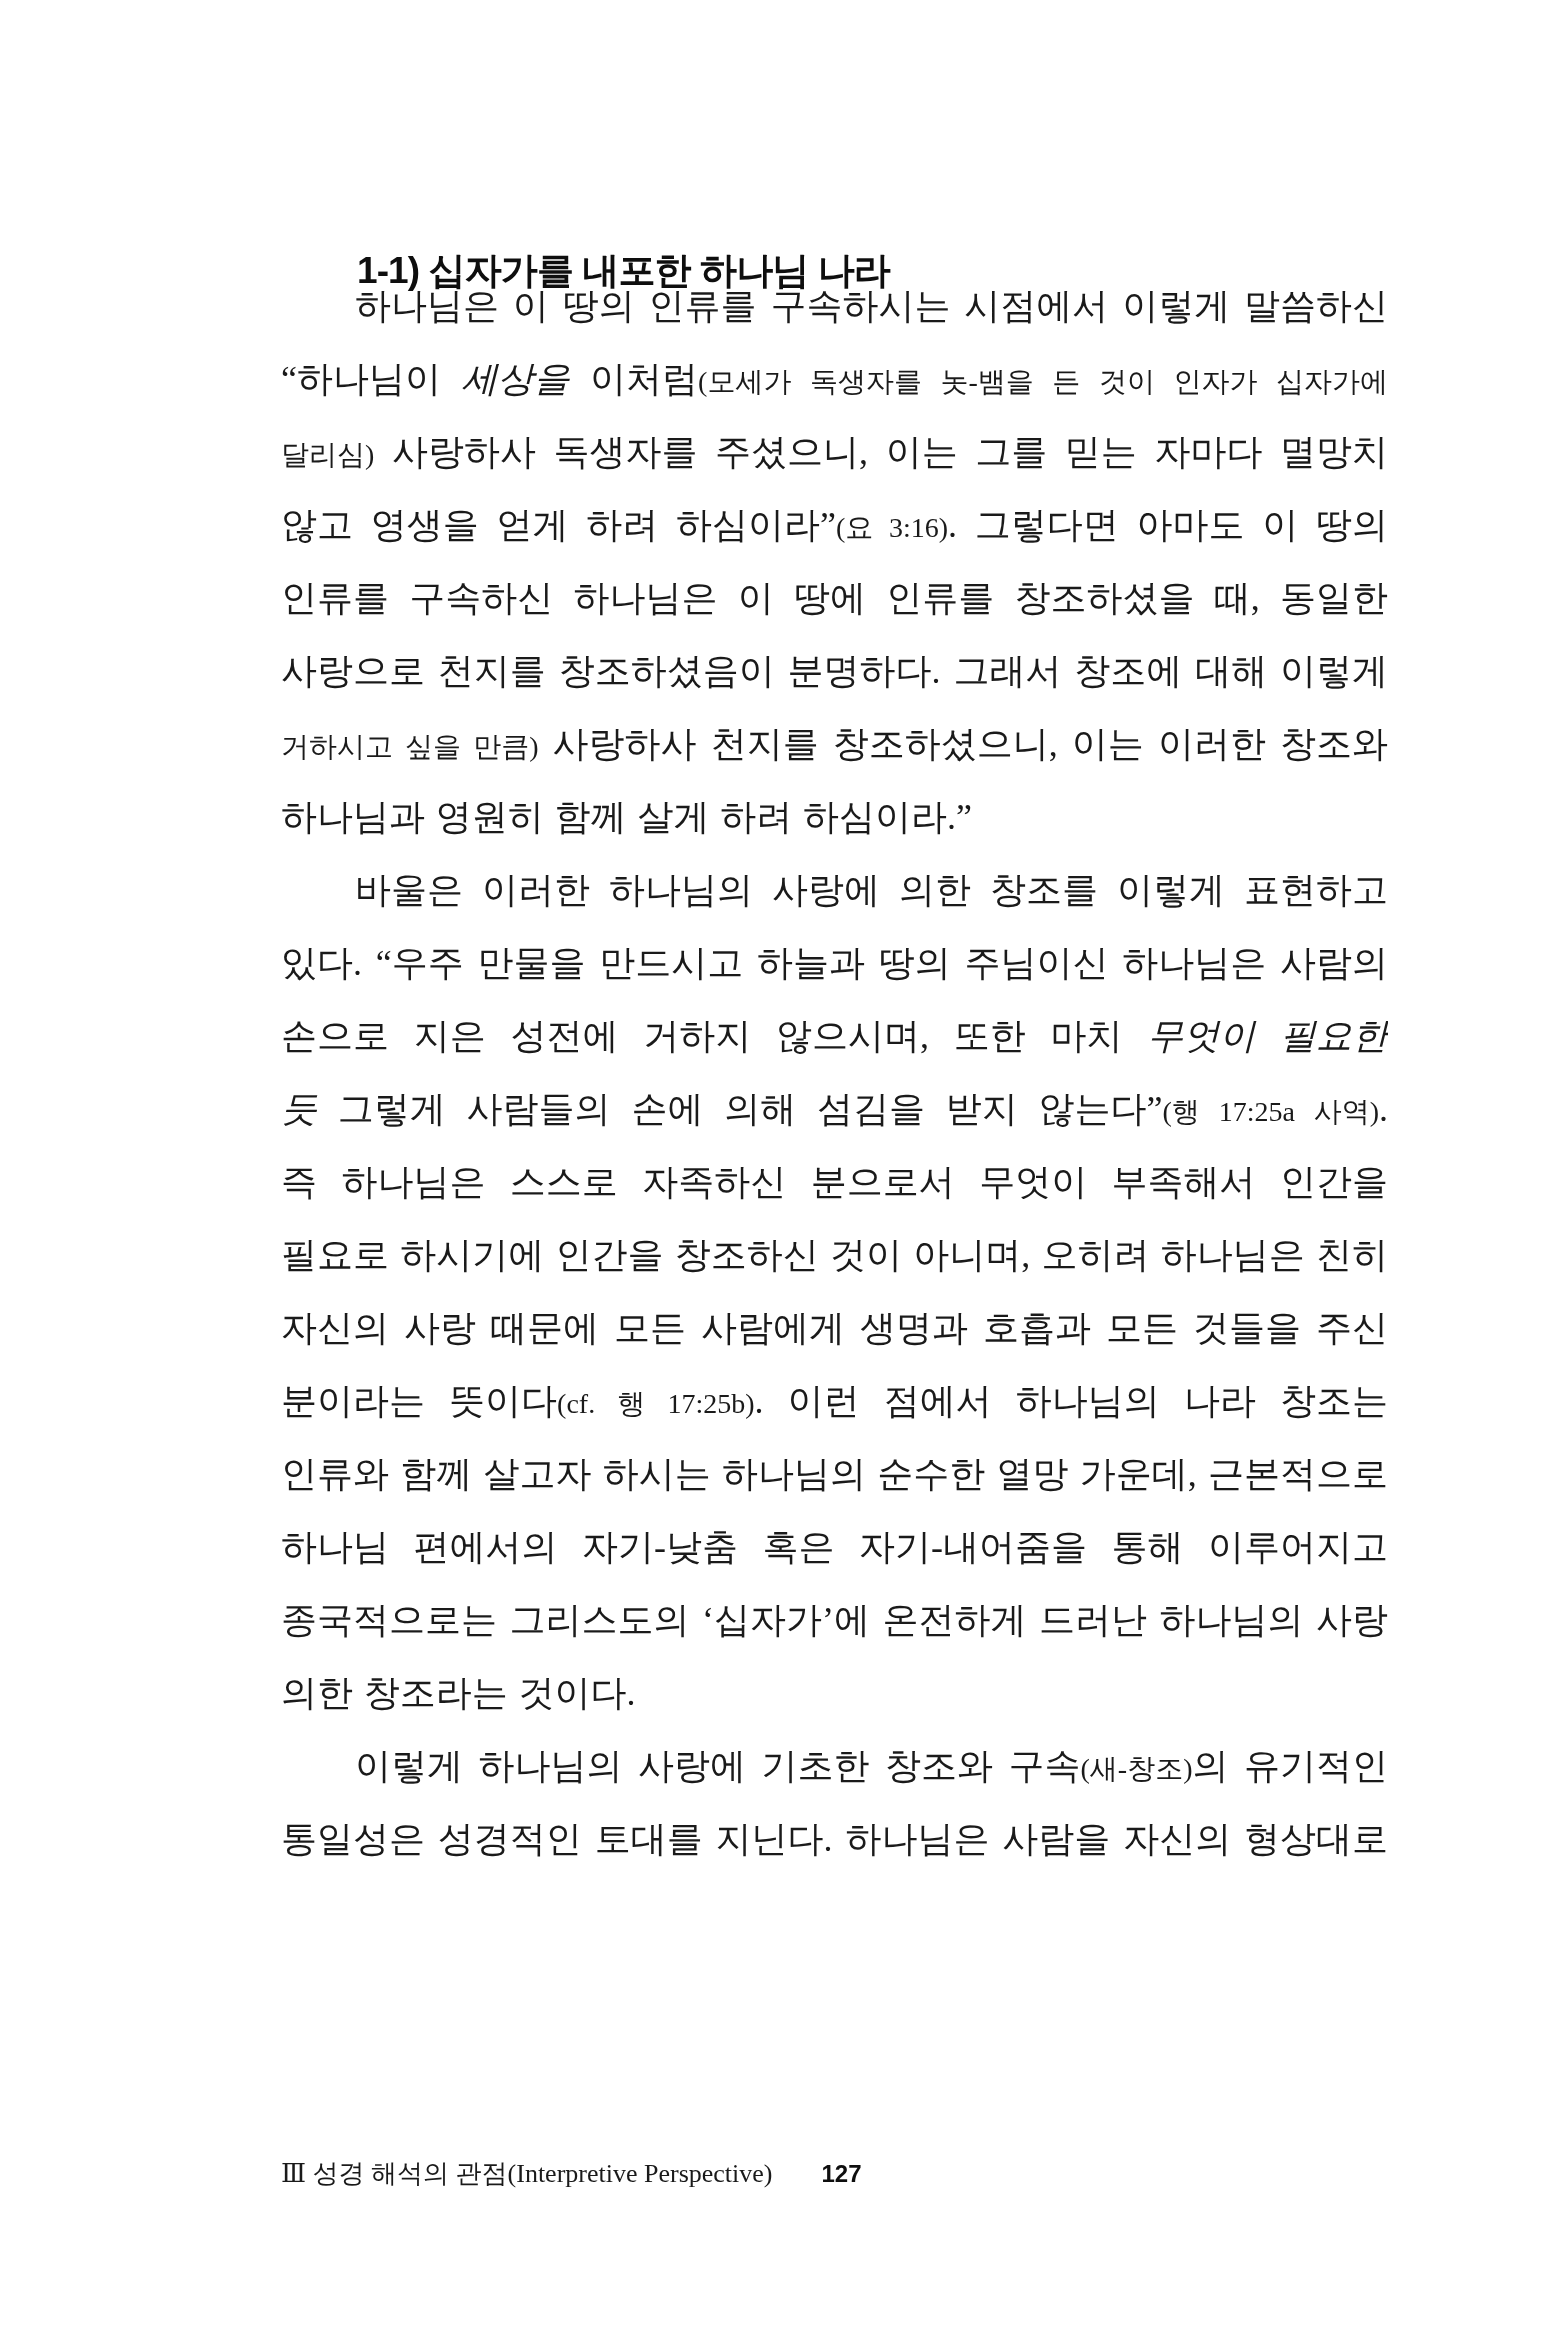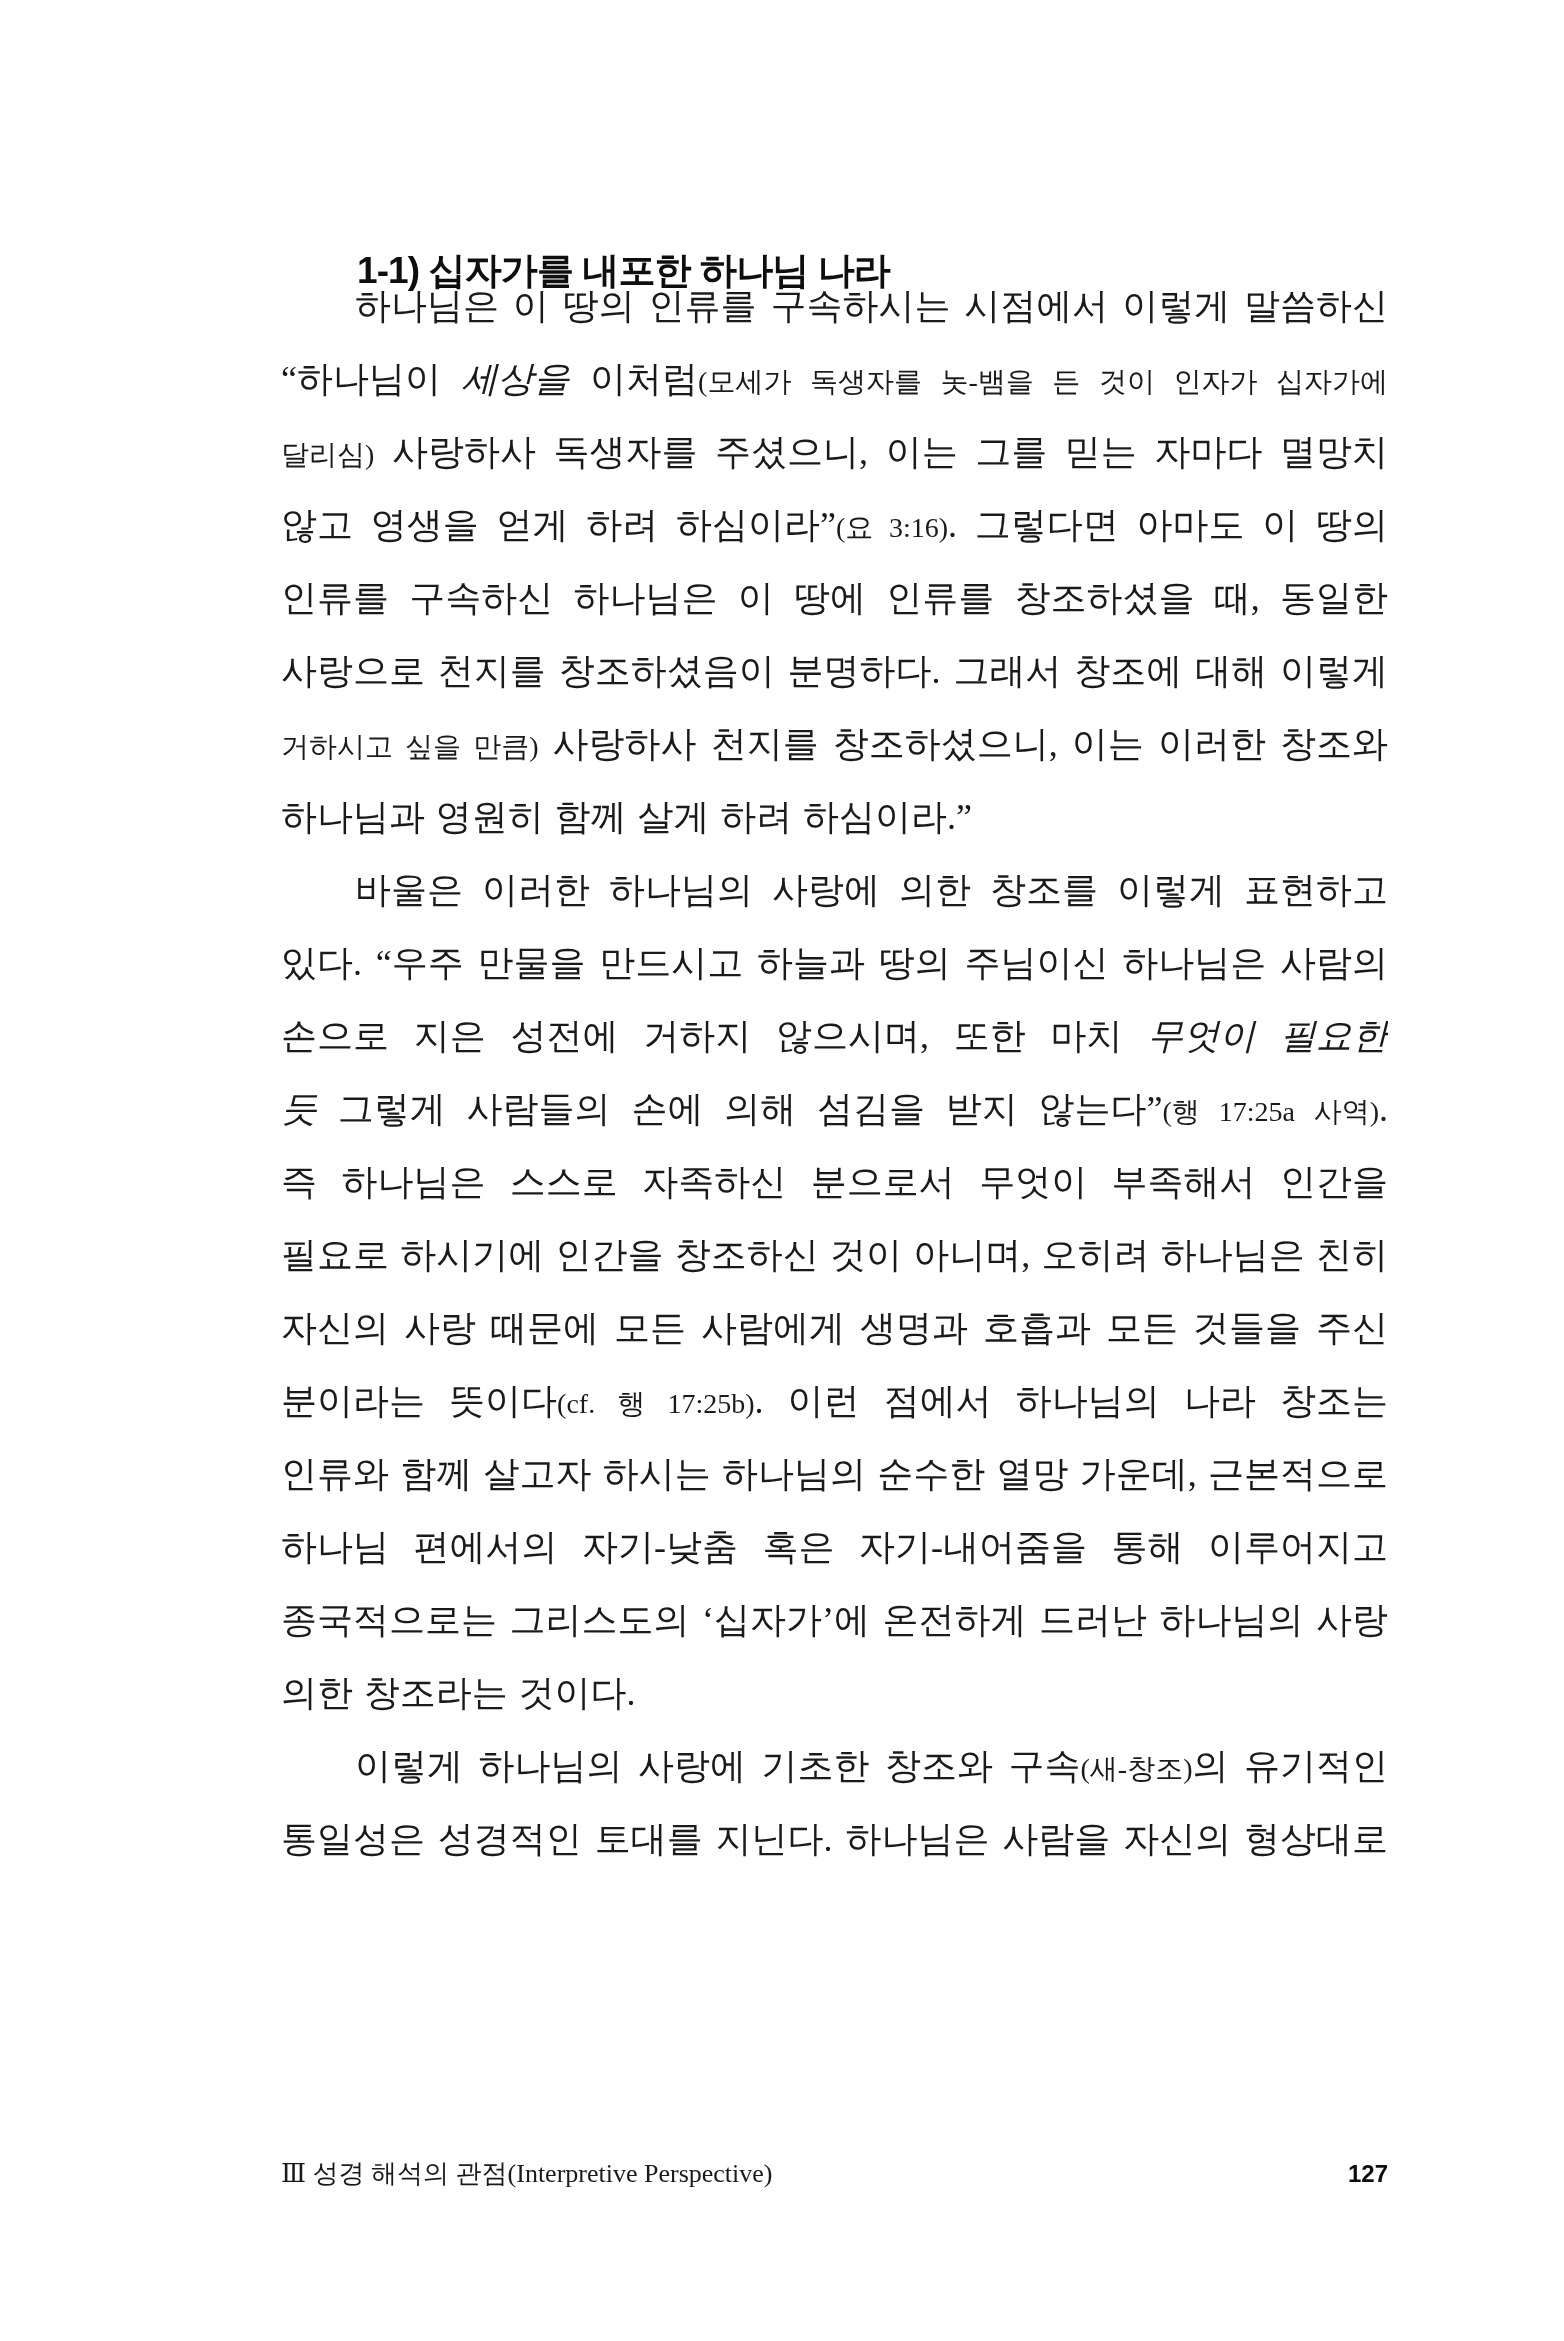--- a/index.html
+++ b/index.html
@@ -64,21 +64,21 @@
   }
   .seg-small {
     font-size: 28px;
   }
   .footer {
     position: absolute;
     left: 281px;
     top: 2156px;
     width: 1107px;
     display: flex;
-    justify-content: space-between;
+    justify-content: flex-start;
     align-items: baseline;
     gap: 49px;
   }
   .footer-label {
     font-size: 26px;
     color: #1a1a1a;
     white-space: nowrap;
   }
   .footer-page-number {
     font-family: "Liberation Sans", "DejaVu Sans", sans-serif;

